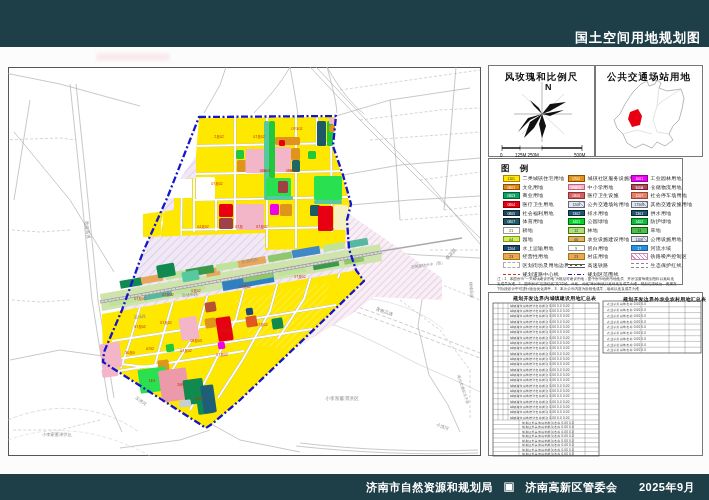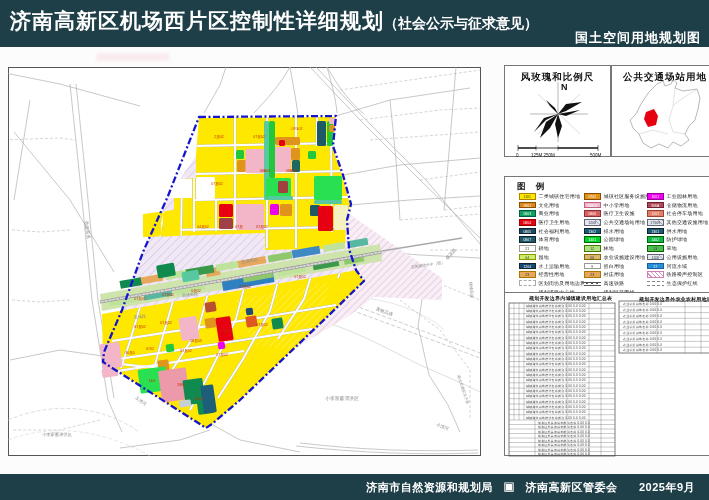--- a/index.html
+++ b/index.html
@@ -3,35 +3,34 @@
 * { margin:0; padding:0; box-sizing:border-box; }
 body { width:709px; height:500px; font-family:"Liberation Sans",sans-serif; background:#fff; overflow:hidden; }
 .page { position:relative; width:709px; height:500px; background:#fcfcfc; }
 .hdr { position:absolute; left:0; top:0; width:100%; height:47px; background:#1e3e48; }
 .hdr .t1 { position:absolute; left:10px; top:7px; color:#fff; font-size:21px; font-weight:bold; letter-spacing:1px; white-space:nowrap; }
 .hdr .t1 small { font-size:14px; font-weight:bold; letter-spacing:0; }
 .hdr .t2 { position:absolute; right:8px; top:29px; color:#fff; font-size:13px; font-weight:bold; letter-spacing:1px; }
 .ftr { position:absolute; left:0; top:474px; width:100%; height:26px; background:#1e3e48; }
 .ftr .txt { position:absolute; right:14px; top:6px; color:#fff; font-size:11px; font-weight:bold; letter-spacing:0.5px; }
 .mapframe { position:absolute; left:8px; top:67px; width:473px; height:389px; border:1px solid #555; background:#fff; }
-.pbox { position:absolute; border:1px solid #777; background:#fff;margin-left:16px; }
+.pbox { position:absolute; border:1px solid #777; background:#fff; }
 .pbox .ttl { position:absolute; top:5px; width:100%; text-align:center; font-size:9.5px; font-weight:bold; color:#111; letter-spacing:1px; }
 .lcol { position:absolute; top:16px; width:72px; }
 .lrow { height:8.7px; white-space:nowrap; position:relative; }
 .sw { display:inline-block; width:16.5px; height:6.5px; vertical-align:top; font-size:3.4px; text-align:center; line-height:6.5px; overflow:hidden; position:relative; }
 .swhatch { background:repeating-linear-gradient(45deg,#e2e8ee 0 2.2px,#9aa8b8 2.2px 2.8px); }
 .swline { margin-top:3px; }
 .llab { font-size:5.0px; color:#222; margin-left:3px; vertical-align:top; line-height:7px; letter-spacing:0.2px; }
 .note { position:absolute; left:8px; top:118px; right:5px; font-size:3.6px; color:#333; line-height:1.4; }
 .tttl { position:absolute; font-size:5px; font-weight:bold; color:#111; letter-spacing:0.2px; white-space:nowrap; }
 </style></head>
 <body>
 <div class="page">
 <div class="hdr">
-  <div class="t1">济南高新区机场西片区控制性详细规划<small>（社会公示与征求意见）</small></div>
   <div class="t2">国土空间用地规划图</div>
 </div>
 <div class="mapframe"></div>
 <div style="position:absolute;left:96px;top:53px;width:74px;height:8px;background:#f9e7ea;border-radius:4px;filter:blur(1.5px);opacity:0.8"></div>
 <svg width="473" height="389" viewBox="8 67 473 389" style="position:absolute;left:8px;top:67px">
       <defs>
 <pattern id="ph" width="5" height="5" patternTransform="rotate(45)" patternUnits="userSpaceOnUse">
 <rect width="5" height="5" fill="#f7eef6"></rect>
           <line x1="0" y1="0" x2="0" y2="5" stroke="#e2b0d0" stroke-width="1"></line>
         </pattern>
@@ -300,21 +299,21 @@
 <div class="pbox" style="left:595px;top:65px;width:108px;height:92px">
   <div class="ttl">公共交通场站用地</div>
   <svg width="106" height="88" viewBox="0 0 106 88" style="position:absolute;left:1px;top:10px">
 <path d="M44,8 L50,5 L52,10 L58,8 L60,4 L64,7 L62,12 L70,15 L84,13 L87,22 L85,33 L82,44 L76,50 L72,58 L76,64 L68,70 L60,66 L55,72 L46,68 L38,72 L30,67 L26,58 L20,52 L17,44 L23,38 L28,28 L36,16 Z" fill="#fff" stroke="#999" stroke-width="0.7"></path>
 <path d="M62,12 L60,30 L56,44 L60,56 L72,58" fill="none" stroke="#c4c4c4" stroke-width="0.5"></path>
 <path d="M84,13 L64,26 L60,30" fill="none" stroke="#c4c4c4" stroke-width="0.5"></path>
 <path d="M26,58 L40,54 L55,58" fill="none" stroke="#c4c4c4" stroke-width="0.5"></path>
 <path d="M33,36 L41,33 L45,40 L43,49 L35,51 L31,43 Z" fill="#e60012"></path>
 </svg>
 </div>
-<div class="pbox" style="left:488px;top:176px;width:215px;height:127px">
+<div class="pbox" style="left:488px;top:158px;width:195px;height:127px">
   <div style="position:absolute;left:12px;top:4px;font-size:8.5px;font-weight:bold;letter-spacing:4px;color:#111">图 例</div>
   <div class="lcol" style="left:14px">
         <div class="lrow"><span class="sw" style="background:#ffe900;border:0.5px solid #b08000"><span style="color:#333">1101</span></span><span class="llab">二类城镇住宅用地</span></div>
         <div class="lrow"><span class="sw" style="background:#e0841c;border:0.5px solid #8a5000"><span style="color:#fff">0801</span></span><span class="llab">文化用地</span></div>
         <div class="lrow"><span class="sw" style="background:#10a060;border:0.5px solid #006040"><span style="color:#fff">0803</span></span><span class="llab">商业用地</span></div>
         <div class="lrow"><span class="sw" style="background:#e60012;border:0.5px solid #900"><span style="color:#fff">0804</span></span><span class="llab">医疗卫生用地</span></div>
         <div class="lrow"><span class="sw" style="background:#1d4a63;border:0.5px solid #123"><span style="color:#fff">0805</span></span><span class="llab">社会福利用地</span></div>
         <div class="lrow"><span class="sw" style="background:#1d5a66;border:0.5px solid #123"><span style="color:#fff">0807</span></span><span class="llab">体育用地</span></div>
         <div class="lrow"><span class="sw" style="background:#ffffff;border:0.5px solid #999"><span style="color:#333">21</span></span><span class="llab">耕地</span></div>
         <div class="lrow"><span class="sw" style="background:#cdee6a;border:0.5px solid #890"><span style="color:#333">04</span></span><span class="llab">园地</span></div>

